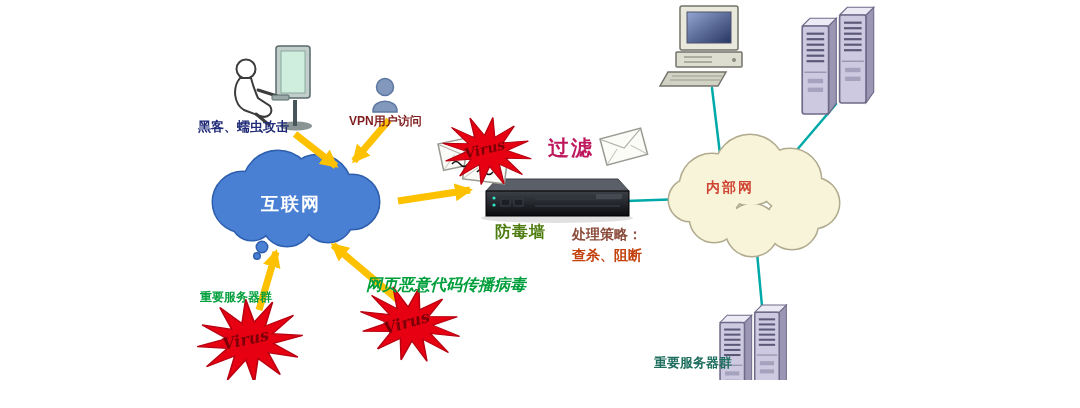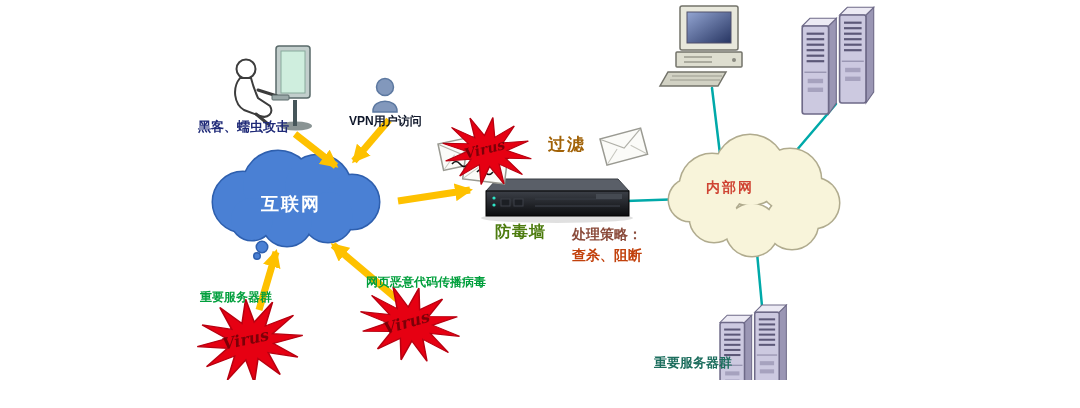--- a/index.html
+++ b/index.html
@@ -3,29 +3,29 @@
 <meta charset="utf-8">
 <style>
   html,body{margin:0;padding:0;background:#fff;}
   .stage{
     position:relative;width:1080px;height:380px;background:#fff;overflow:hidden;
     font-family:"Liberation Sans",sans-serif;
   }
   .stage svg{position:absolute;left:0;top:0;}
   .lbl{position:absolute;font-weight:bold;white-space:nowrap;line-height:1.1;}
   #lbl-hacker{left:198px;top:120px;font-size:13px;color:#1f2a78;}
-  #lbl-vpn{left:349px;top:115px;font-size:12px;color:#0f172a;}
+  #lbl-vpn{left:349px;top:115px;font-size:12px;color:#7f1d1d;}
   #lbl-internet{left:261px;top:195px;font-size:18px;color:#ffffff;letter-spacing:2px;}
-  #lbl-filter{left:548px;top:136px;font-size:17px;color:#a16207;letter-spacing:2px;}
+  #lbl-filter{left:548px;top:136px;font-size:21px;color:#be185d;letter-spacing:2px;}
   #lbl-firewall{left:495px;top:223px;font-size:16px;color:#4d7c0f;letter-spacing:1px;}
   #lbl-policy-title{left:572px;top:228px;font-size:14px;color:#8a4a3a;font-family:Liberation Mono, monospace;}
   #lbl-policy-actions{left:572px;top:248px;font-size:14px;color:#c2410c;}
   #lbl-intranet{left:706px;top:180px;font-size:14px;color:#cf4433;letter-spacing:2px;}
   #lbl-file-virus{left:200px;top:291px;font-size:12px;color:#009f3c;}
-  #lbl-web-virus{left:366px;top:276px;font-size:12px;color:#009f3c;}
+  #lbl-web-virus{left:366px;top:276px;font-size:16px;color:#009f3c;font-style:italic;}
   #lbl-server-group{left:627px;top:356px;font-size:13px;color:#1d6e5e;margin-left:27px;}
   .virus-text{
     position:absolute;font-family:"DejaVu Serif",serif;font-style:italic;
     font-weight:bold;color:#7c0008;
   }
   #virus-top{left:464px;top:141px;font-size:14px;transform:rotate(-14deg);}
   #virus-bl{left:222px;top:330px;font-size:16px;transform:rotate(-12deg);}
   #virus-bm{left:383px;top:313px;font-size:16px;transform:rotate(-16deg);}
 </style>
 </head>

